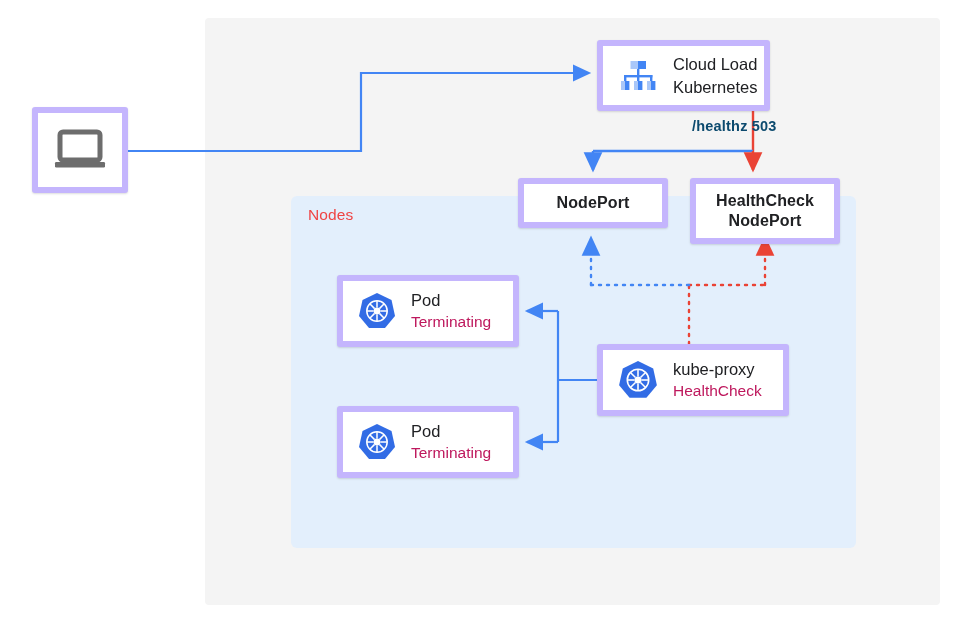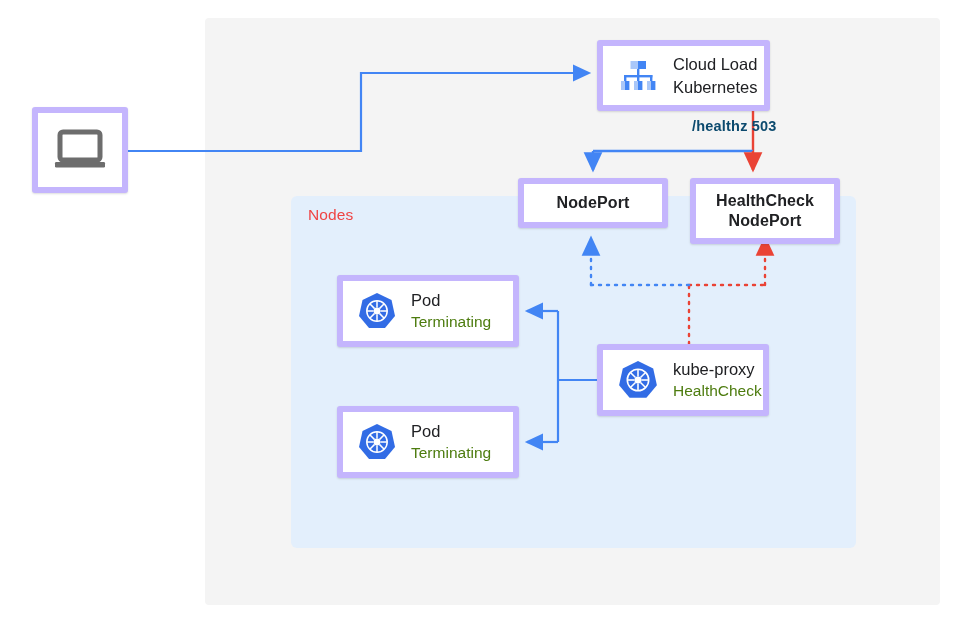--- a/index.html
+++ b/index.html
@@ -88,42 +88,42 @@
     flex-direction: column;
     justify-content: center;
   }
   .t-primary {
     font-size: 16.5px;
     color: #202124;
     line-height: 1.35;
   }
   .t-secondary {
     font-size: 15.5px;
-    color: #4d7c0f;
+    color: #be185d;
     line-height: 1.35;
   }
 
   
   .laptop-card {
     left: 32px;
     top: 107px;
     width: 96px;
     height: 86px;
     display: flex;
     align-items: center;
     justify-content: center;
   }
 
   
   .clb-card  { left: 597px; top: 40px;  width: 173px; height: 71px; }
   .nodeport  { left: 518px; top: 178px; width: 150px; height: 50px; }
   .hcnodeport{ left: 690px; top: 178px; width: 150px; height: 66px; }
   .pod1      { left: 337px; top: 275px; width: 182px; height: 72px; }
   .pod2      { left: 337px; top: 406px; width: 182px; height: 72px; }
-  .kubeproxy { left: 597px; top: 344px; width: 172px; height: 72px; }
+  .kubeproxy { left: 597px; top: 344px; width: 192px; height: 72px; }
 
   
   #wires {
     position: absolute;
     left: 0; top: 0;
     width: 965px; height: 623px;
     pointer-events: none;
   }
   .healthz-label {
     position: absolute;

